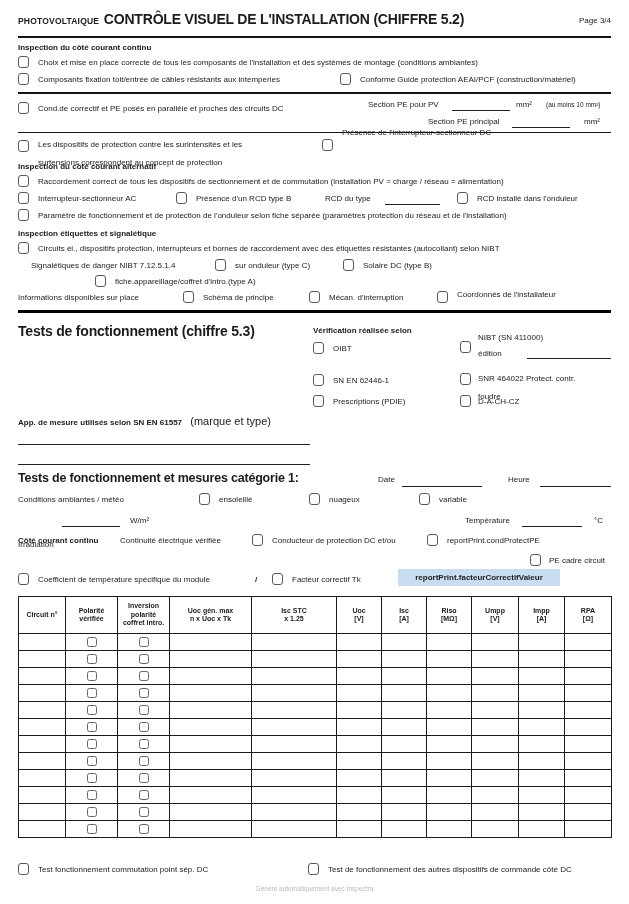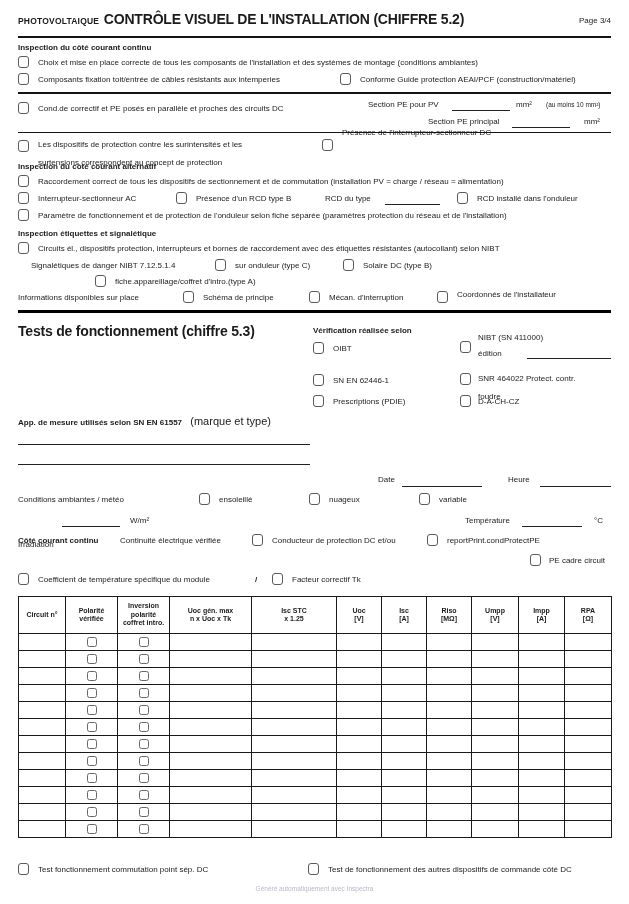--- a/index.html
+++ b/index.html
@@ -131,20 +131,21 @@
   <span class="cb" style="left:460px;top:395px"></span>
   <div class="abs" style="left:478px;top:397px">D-A-CH-CZ</div>
 
   <div class="abs" style="left:18px;top:415px">
     <span class="b">App. de mesure utilisés selon SN EN 61557</span>
     <span style="margin-left:6px;font-size:11px">(marque et type)</span>
   </div>
   <div class="hl" style="left:18px;top:444px;width:292px"></div>
   <div class="hl" style="left:18px;top:464px;width:292px"></div>
 
+  <div class="abs h2" style="left:18px;top:471px">Tests de fonctionnement et mesures catégorie 1:</div>
   <div class="abs" style="left:378px;top:475px">Date</div>
   <div class="hl" style="left:402px;top:486px;width:80px"></div>
   <div class="abs" style="left:508px;top:475px">Heure</div>
   <div class="hl" style="left:540px;top:486px;width:71px"></div>
 
   <div class="abs" style="left:18px;top:495px">Conditions ambiantes / météo</div>
   <span class="cb" style="left:199px;top:493px"></span>
   <div class="abs" style="left:219px;top:495px">ensoleillé</div>
   <span class="cb" style="left:309px;top:493px"></span>
   <div class="abs" style="left:329px;top:495px">nuageux</div>
@@ -166,20 +167,21 @@
   <div class="abs" style="left:447px;top:536px">reportPrint.condProtectPE</div>
 
   <span class="cb" style="left:530px;top:554px"></span>
   <div class="abs" style="left:549px;top:556px">PE cadre circuit</div>
 
   <span class="cb" style="left:18px;top:573px"></span>
   <div class="abs" style="left:38px;top:575px">Coefficient de température spécifique du module</div>
   <div class="abs b" style="left:255px;top:575px">/</div>
   <span class="cb" style="left:272px;top:573px"></span>
   <div class="abs" style="left:292px;top:575px">Facteur correctif Tk</div>
+  <div class="hlbox" style="left:398px;top:569px;width:162px;height:17px">reportPrint.facteurCorrectifValeur</div>
 
   <table style="left:18px;top:596px;width:593px">
     <colgroup>
       <col style="width:47px">
         <col style="width:52px">
         <col style="width:52px">
         <col style="width:82px">
       <col style="width:85px">
         <col style="width:45px">
         <col style="width:45px">

